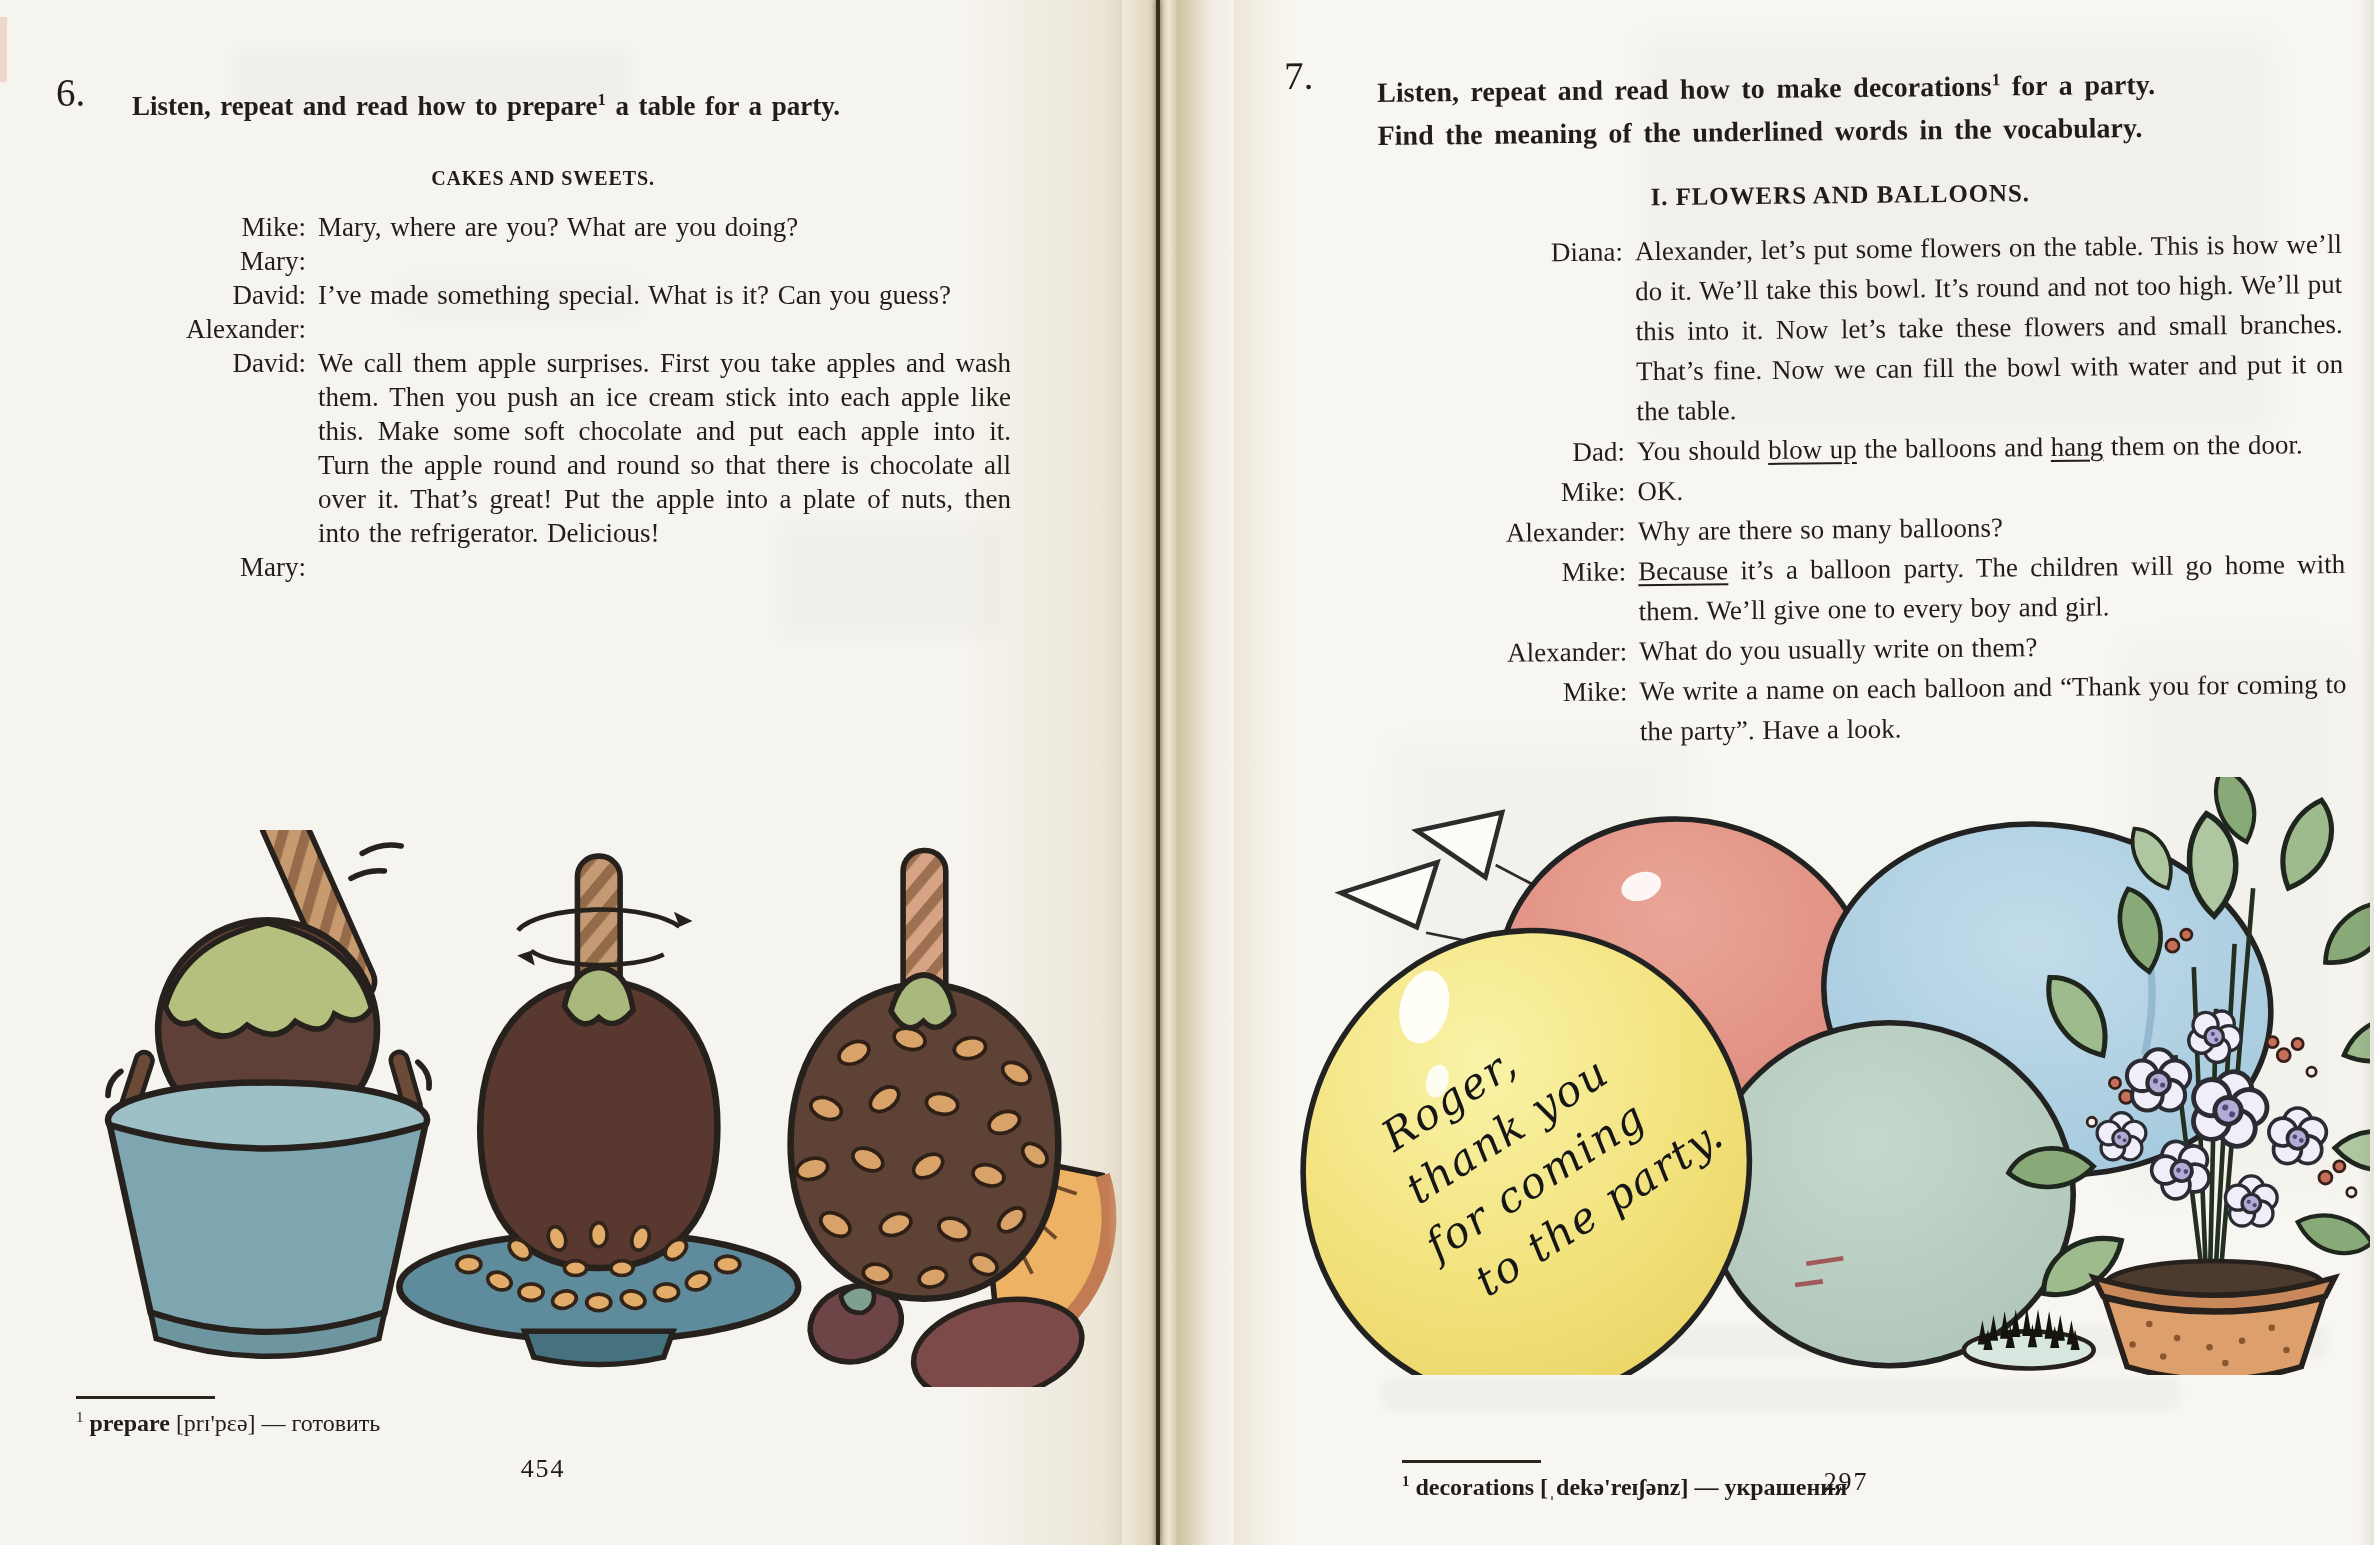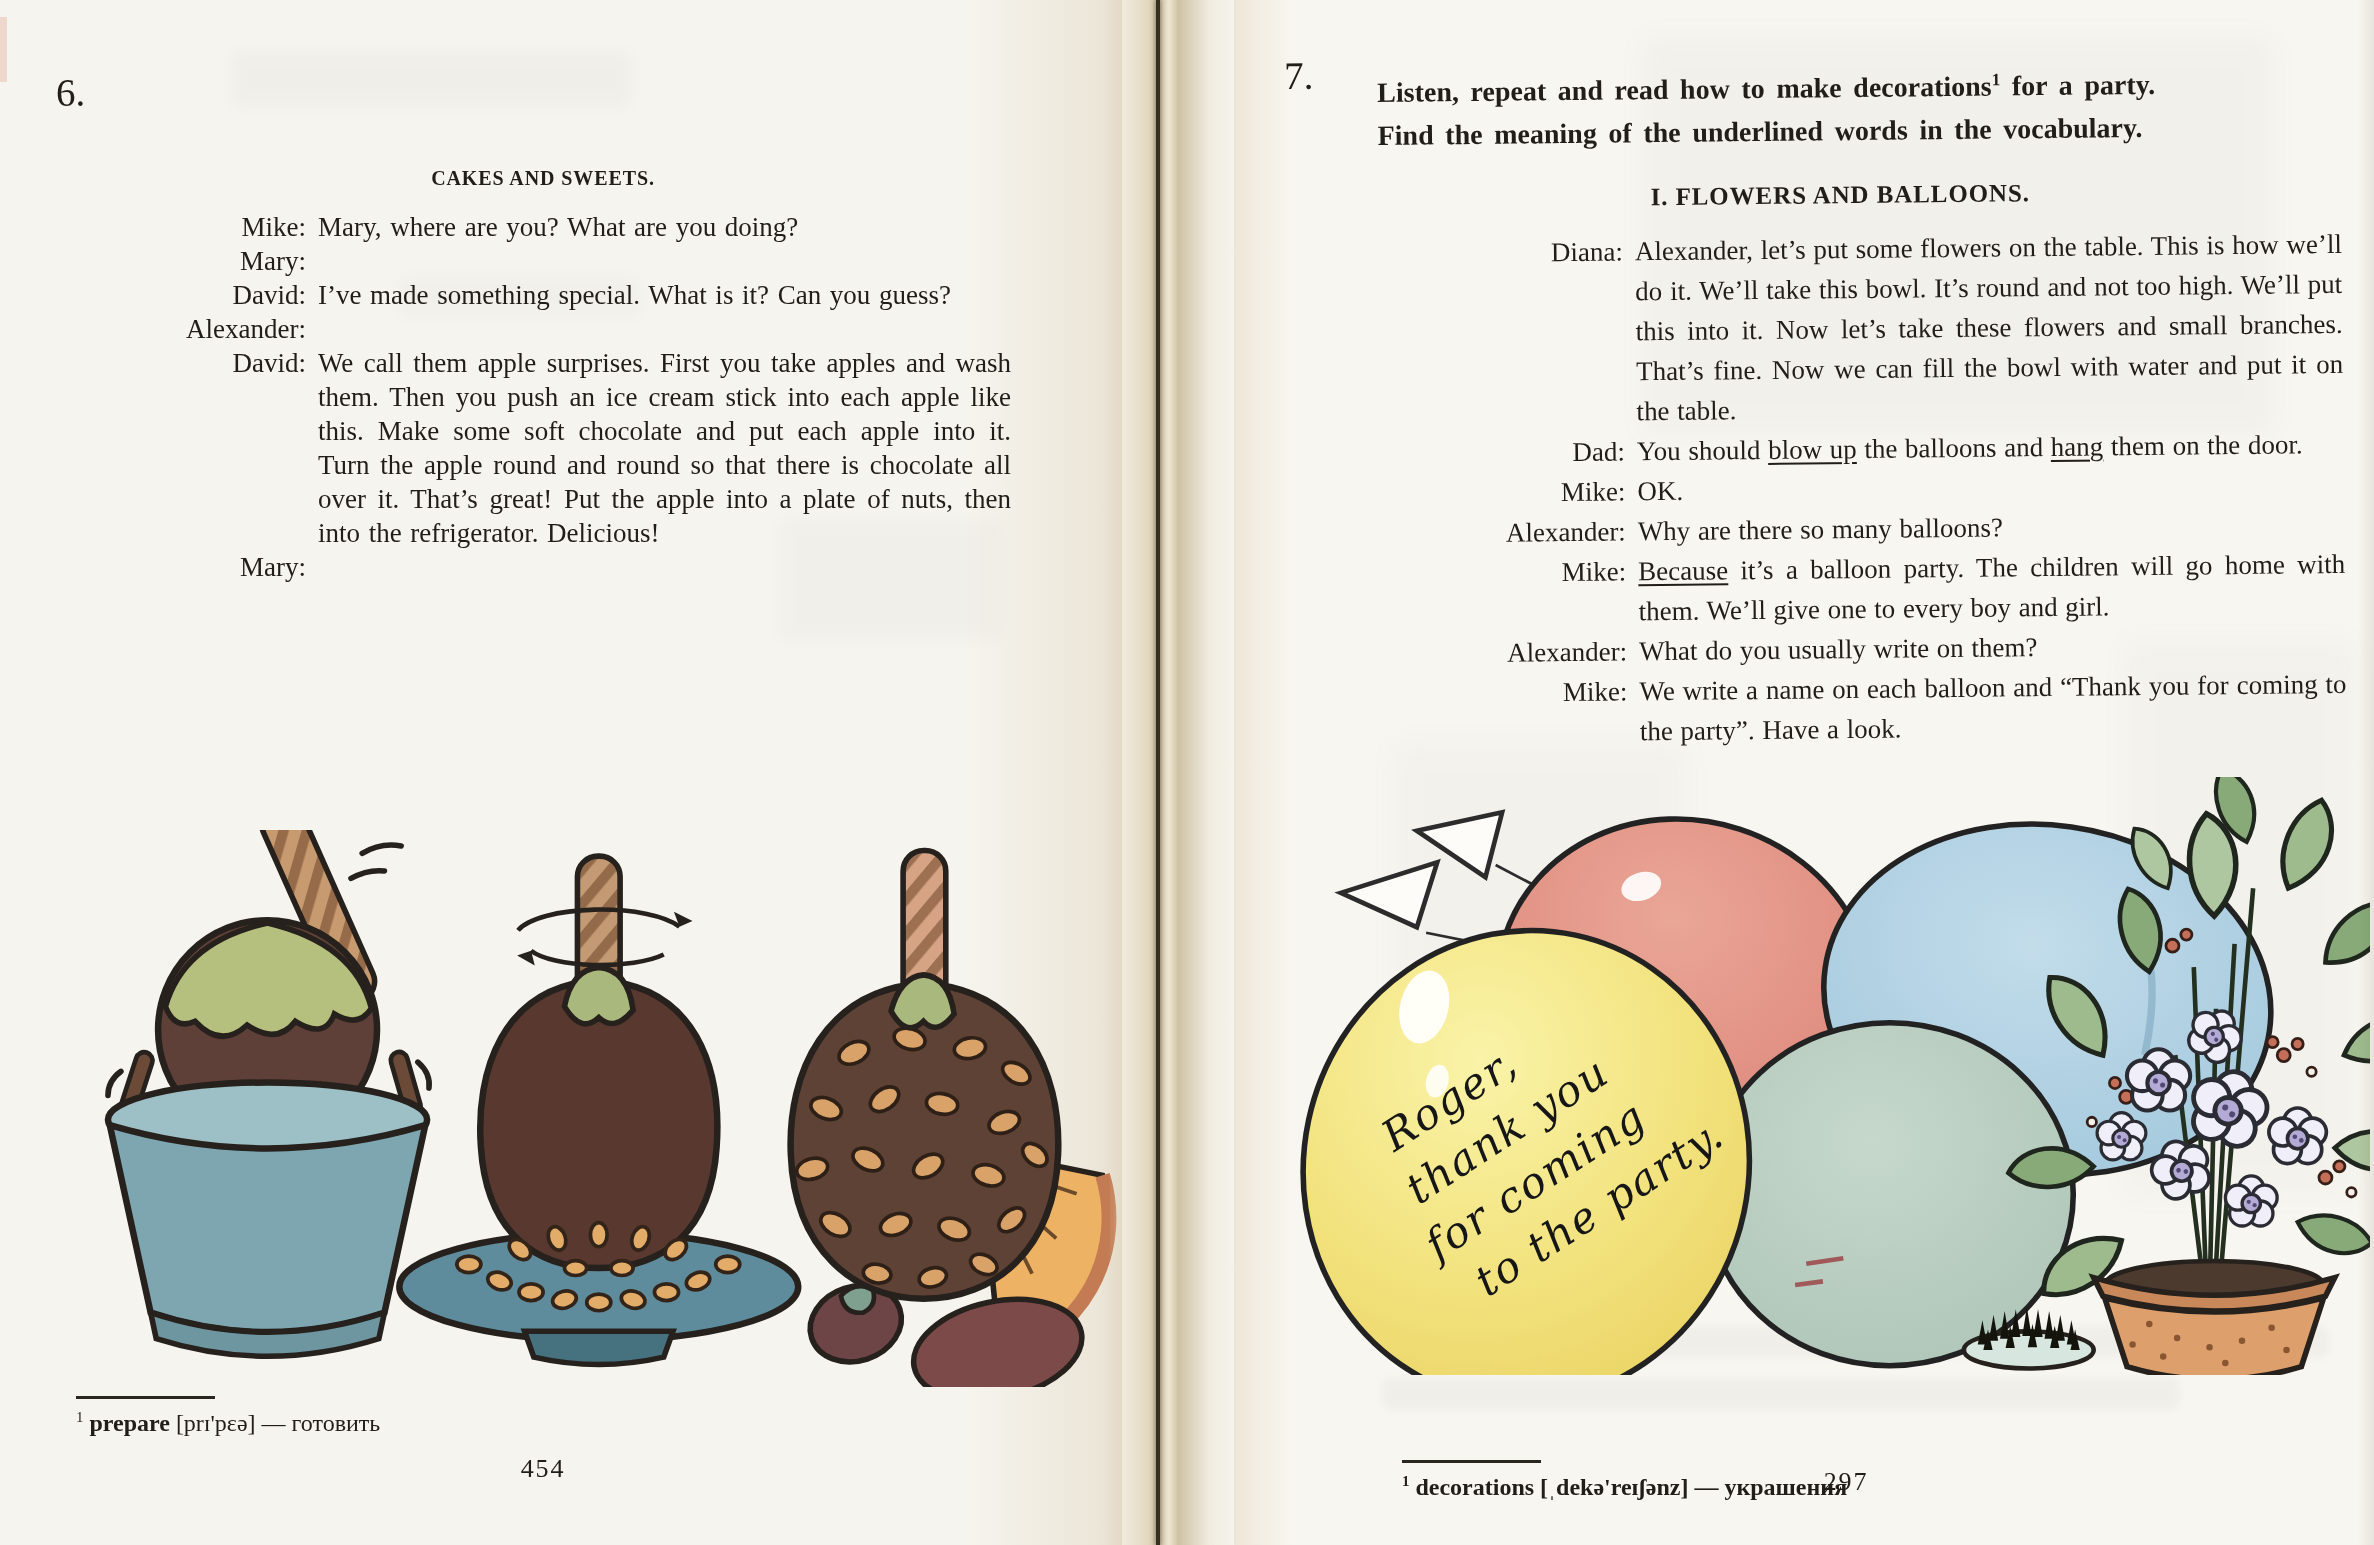--- a/index.html
+++ b/index.html
@@ -42,20 +42,21 @@
 
 <div class="spread">
 
   <div class="page page-left">
     <div class="ghost" style="left:232px;top:51px;width:399px;height:56px;opacity:.05;"></div>
     <div class="ghost" style="left:399px;top:278px;width:241px;height:39px;opacity:.04;"></div>
     <div class="ghost" style="left:779px;top:519px;width:223px;height:121px;opacity:.04;"></div>
   </div>
 
   <span class="ex-num" style="left:56px;top:70px;">6.</span>
+  <div class="ex-heading" style="left:132px;top:85px;width:872px;"><span>Listen, repeat and read how to prepare</span><sup>1</sup><span> a table for a party.</span></div>
   <div class="section-title" style="left:79px;top:167px;width:928px;">CAKES AND SWEETS.</div>
 
   <div class="dialogue" style="--spk:227px;left:79px;top:210px;width:932px;">
       <div class="dlg-row">
         <span class="dlg-speaker">Mike:</span>
         <span class="dlg-text"><span>Mary, where are you? What are you doing?</span></span>
       </div>
       <div class="dlg-row">
         <span class="dlg-speaker">Mary:</span>
       </div>

